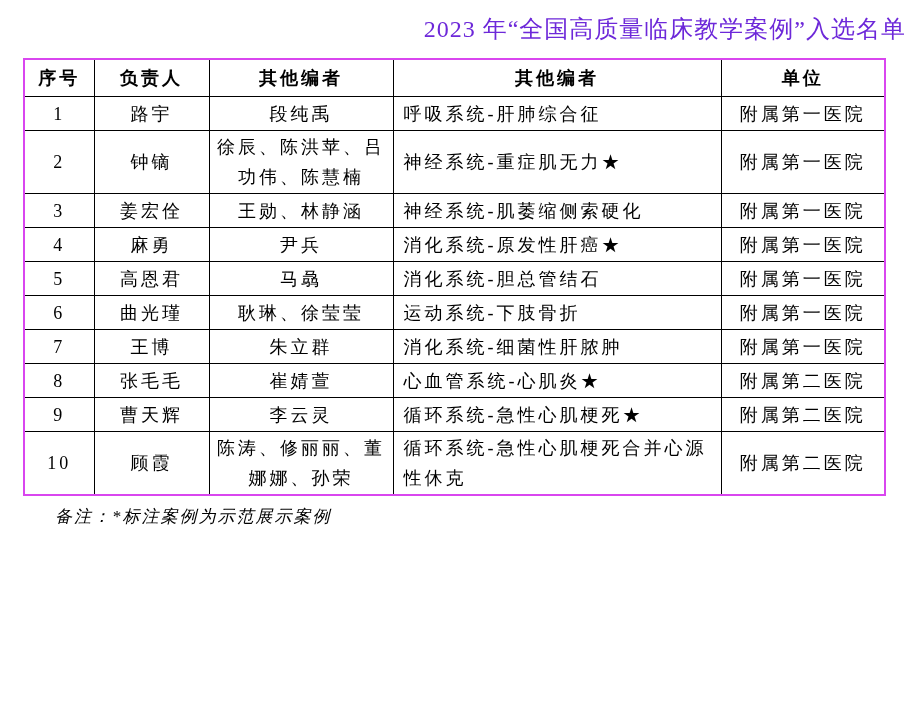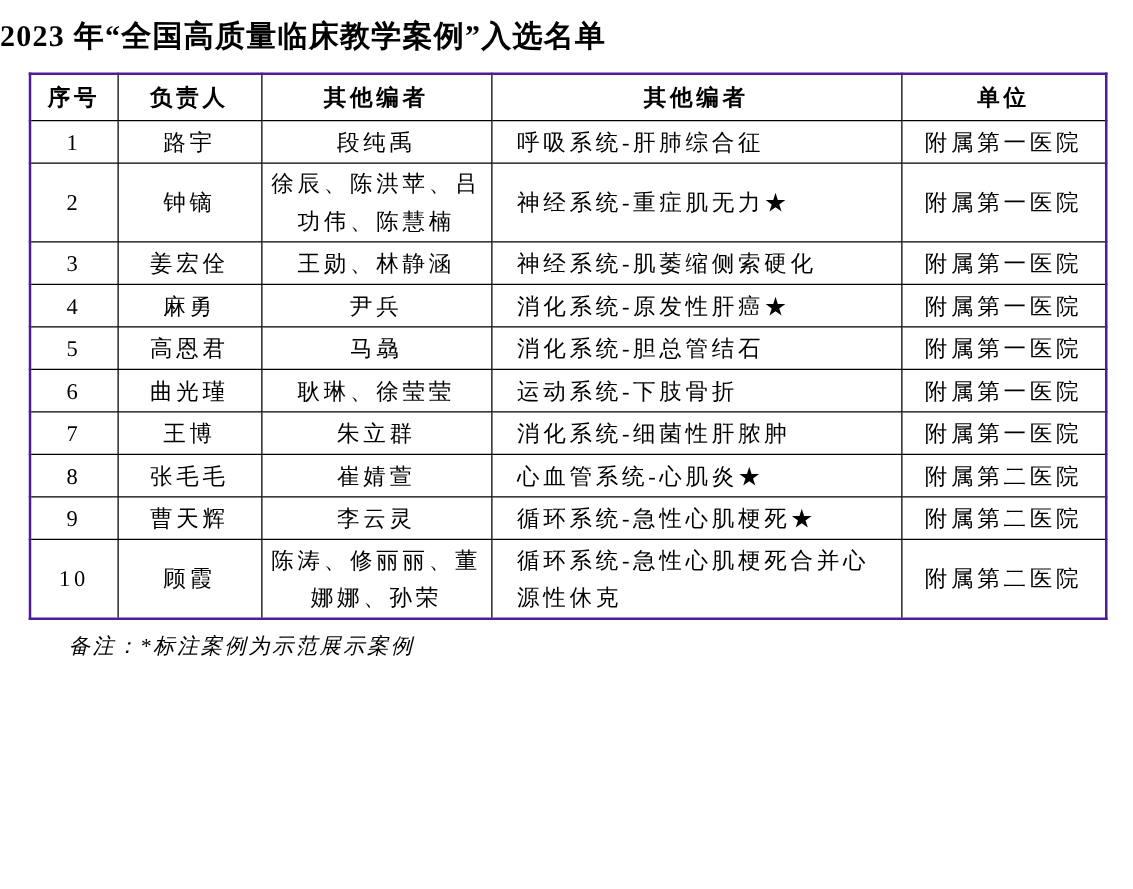--- a/index.html
+++ b/index.html
@@ -14,32 +14,32 @@
   }
   .page {
     position: relative;
     width: 906px;
     height: 711px;
     background: #ffffff;
   }
   .doc-title {
     margin: 0;
     padding-top: 13px;
-    text-align: left;
+    text-align: right;
     font-size: 24px;
-    font-weight: bold;
+    font-weight: normal;
     letter-spacing: 1px;
-    color: #000000;
+    color: #6d28d9;
   }
   table.cases {
     border-collapse: collapse;
     table-layout: fixed;
     width: 861px;
     margin: 13px 0 0 23px;
-    border: 2px solid #4c1d95;
+    border: 2px solid #d946ef;
   }
   table.cases th, table.cases td {
     border: 1.5px solid #000000;
     vertical-align: middle;
     font-size: 18px;
     letter-spacing: 3px;
     line-height: 30px;
     padding: 1px 2px;
     overflow: hidden;
     word-break: break-all;
@@ -48,21 +48,21 @@
     font-weight: bold;
     text-align: center;
     height: 34px;
   }
   table.cases td {
     height: 31px;
     text-align: center;
   }
   table.cases td.c-case {
     text-align: left;
-    padding-left: 20px;
+    padding-left: 10px;
     padding-right: 10px;
   }
   .footnote {
     margin: 9px 0 0 55px;
     font-size: 17px;
     font-style: italic;
     letter-spacing: 2px;
     color: #000000;
   }
 </style>

